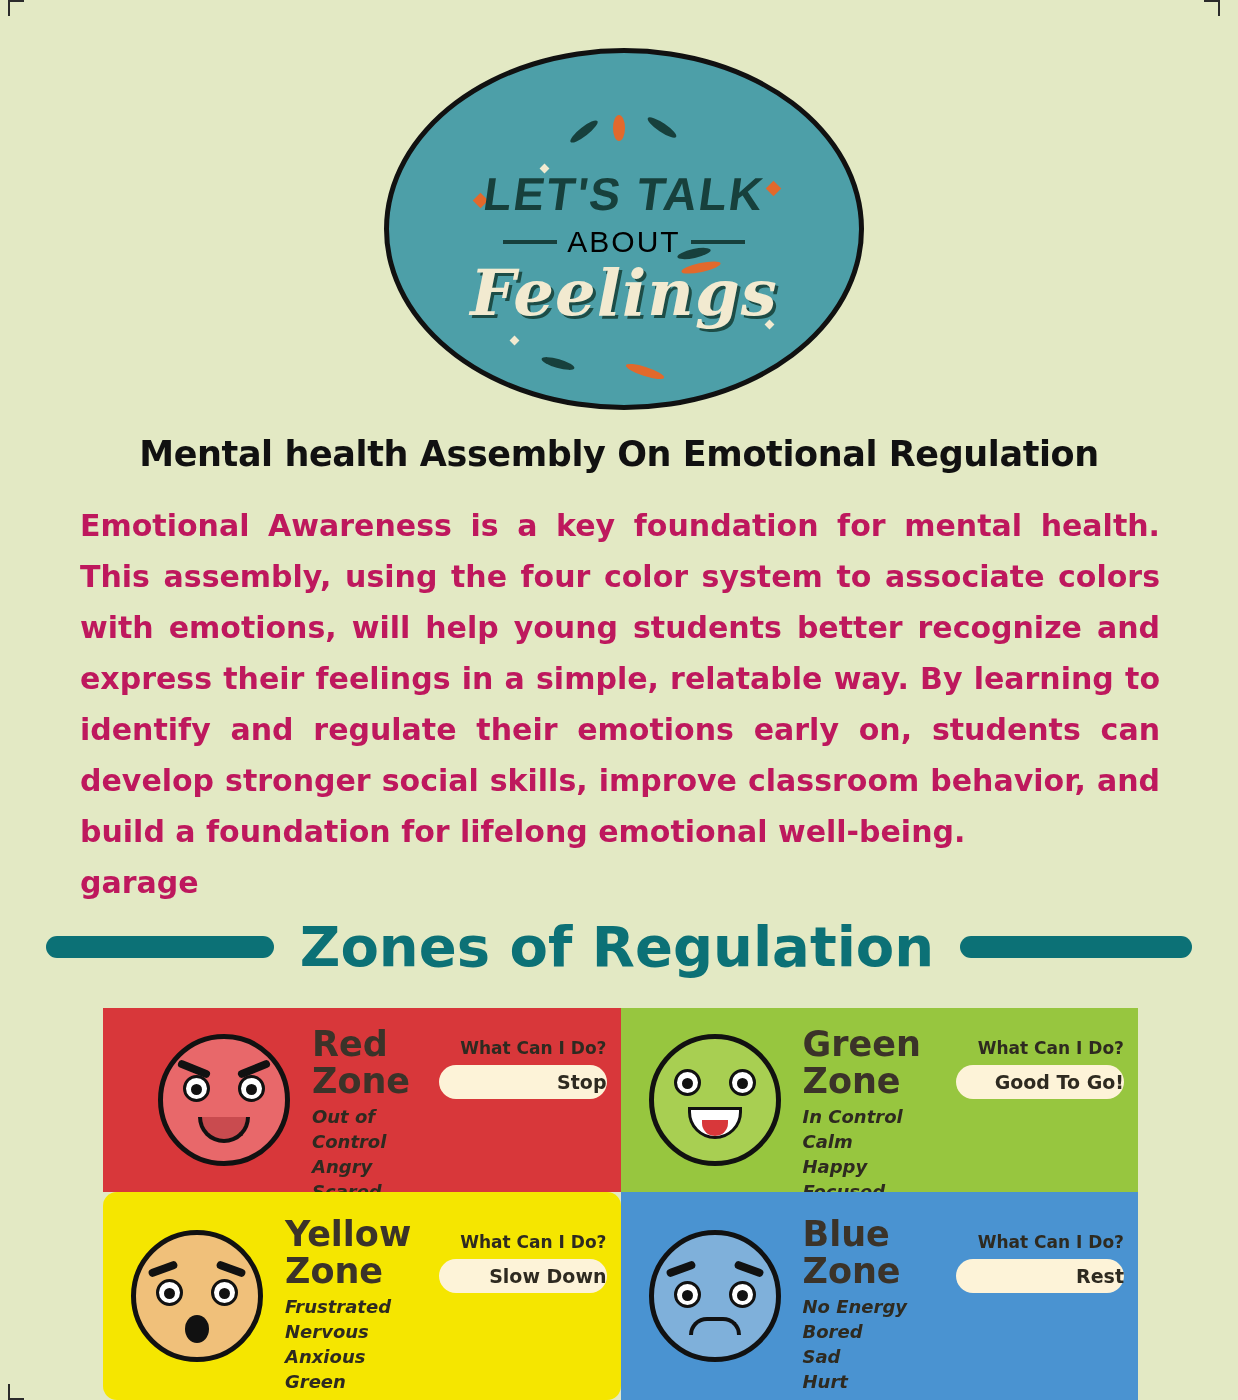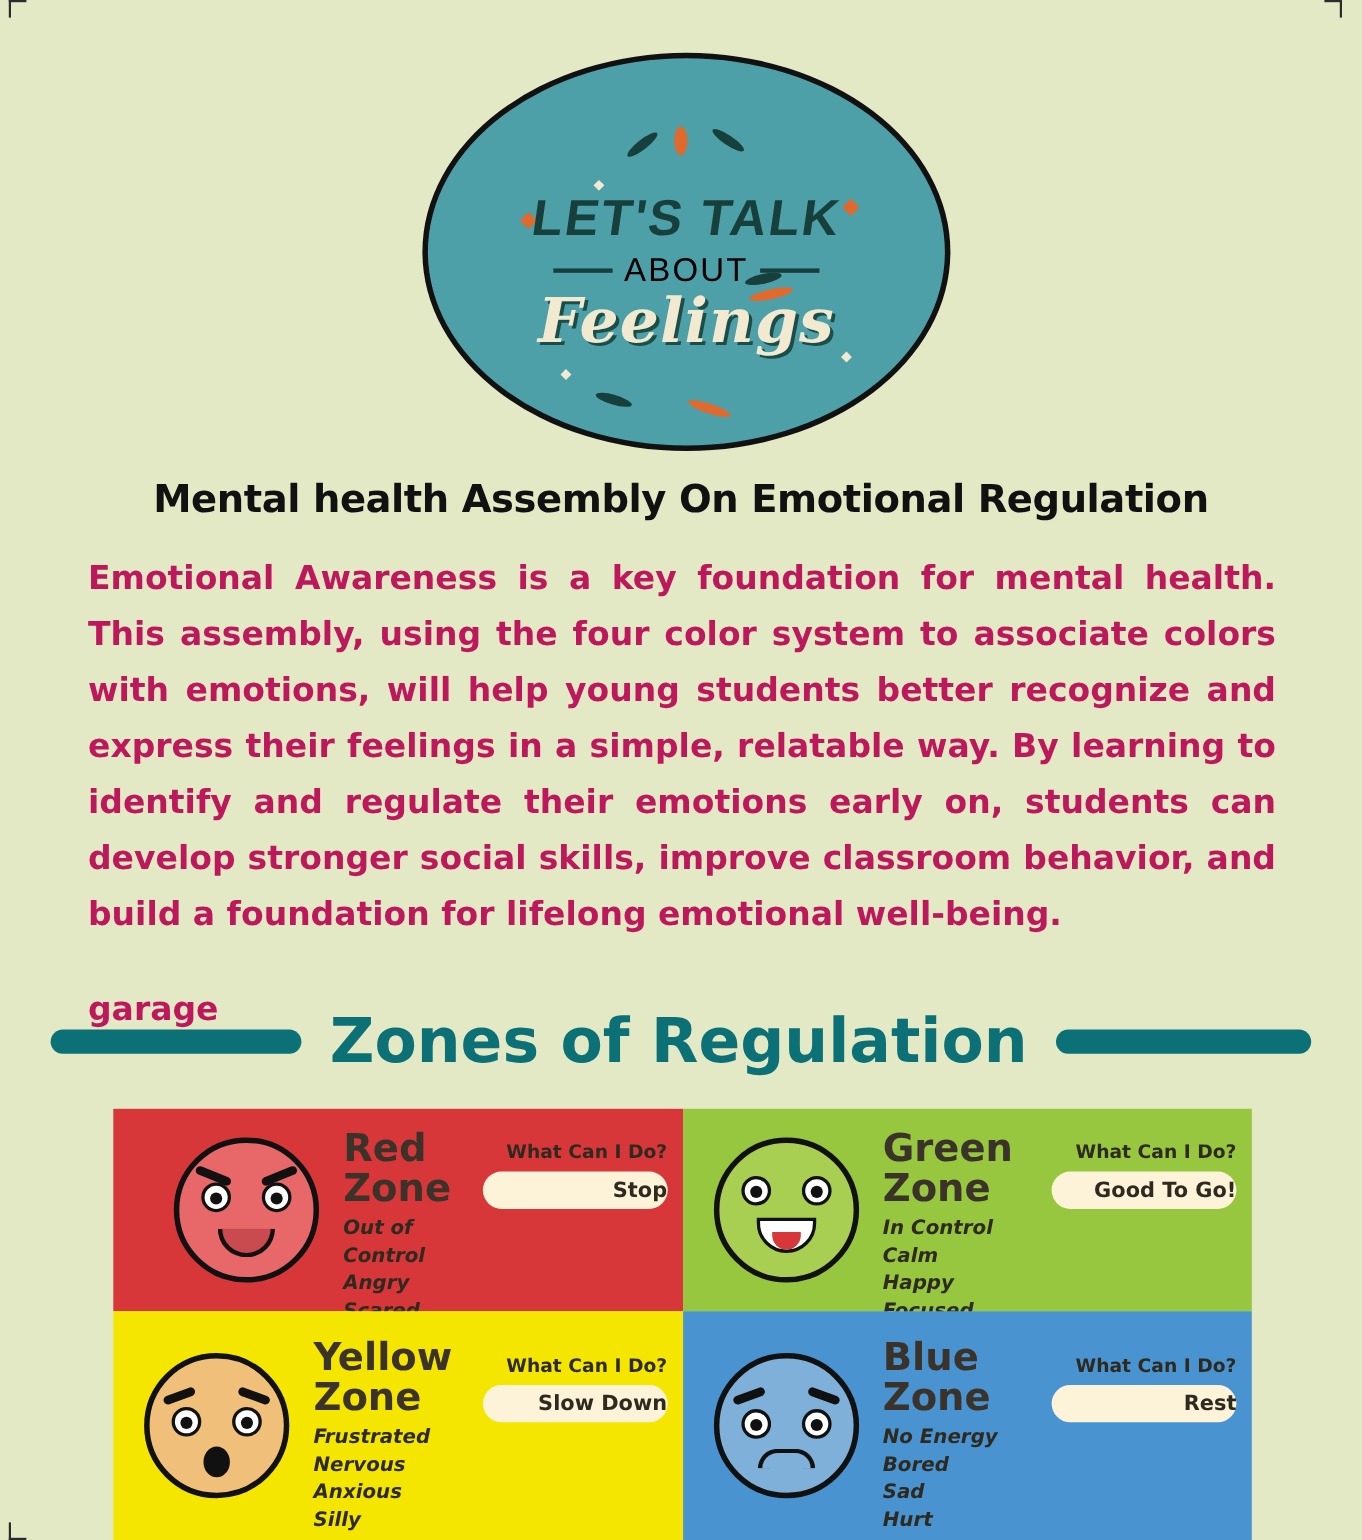--- a/index.html
+++ b/index.html
@@ -75,21 +75,21 @@
   .logo-about {
     font-weight: normal;
     font-size: 30px;
     letter-spacing: 2px;
     color: #000000;
   }
   .logo-feelings {
     font-family: "DejaVu Serif", serif;
     font-style: italic;
     font-weight: bold;
-    font-size: 56px;
+    font-size: 64px;
     color: #f2ead0;
     text-shadow: 3px 3px 0 #1d4d47;
     margin-top: -4px;
     letter-spacing: 1px;
     text-align: right;
   }
   .spark {
     position: absolute;
     pointer-events: none;
   }
@@ -141,21 +141,20 @@
     font-family: "DejaVu Sans", sans-serif;
     font-weight: bold;
     font-size: 30px;
     line-height: 51px;
     color: #be185d;
     text-align: justify;
   }
   .body-copy .tail {
     display: block;
     text-align: left;
-    margin-top: 35px;
   }
 
   
   .zones-title-row {
     position: absolute;
     top: 914px;
     left: 0;
     width: 100%;
     display: flex;
     align-items: center;
@@ -190,21 +189,21 @@
   }
   .zone {
     display: flex;
     align-items: center;
     padding: 0 14px;
     box-sizing: border-box;
     position: relative;
   }
   .zone-red    { background: #d8373a; padding-left: 41px; }
   .zone-green  { background: #97c63f; }
-  .zone-yellow { background: #f5e600; }
+  .zone-yellow { background: #f5e600; border-radius: 14px; }
   .zone-blue   { background: #4a93d1; }
 
   .face {
     width: 122px;
     height: 122px;
     border-radius: 50%;
     border: 5px solid #111;
     position: relative;
     flex: 0 0 auto;
     margin-left: 14px;
@@ -452,21 +451,21 @@
           <span class="pupil"></span>
         </span>
       <span class="mouth-o"></span>
     </div>
     <div class="zone-text">
       <div class="zone-name">Yellow Zone</div>
       <div class="zone-list">
         <div>Frustrated</div>
         <div>Nervous</div>
         <div>Anxious</div>
-        <div>Silly</div>
+        <div>Green</div>
       </div>
     </div>
     <div class="zone-action">
       <div class="action-label">What Can I Do?</div>
       <div class="action-pill">Slow Down</div>
     </div>
   </div>
 
   <div class="zone zone-blue">
     <div class="face face-blue">

